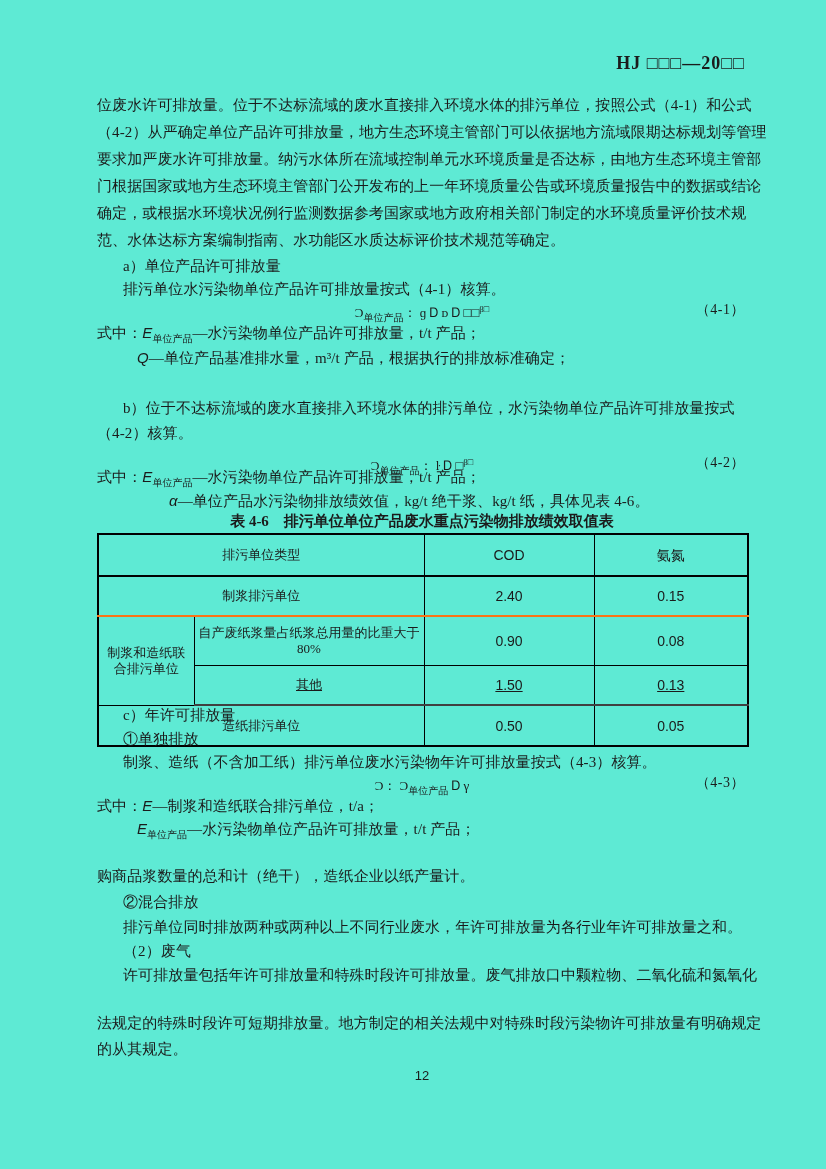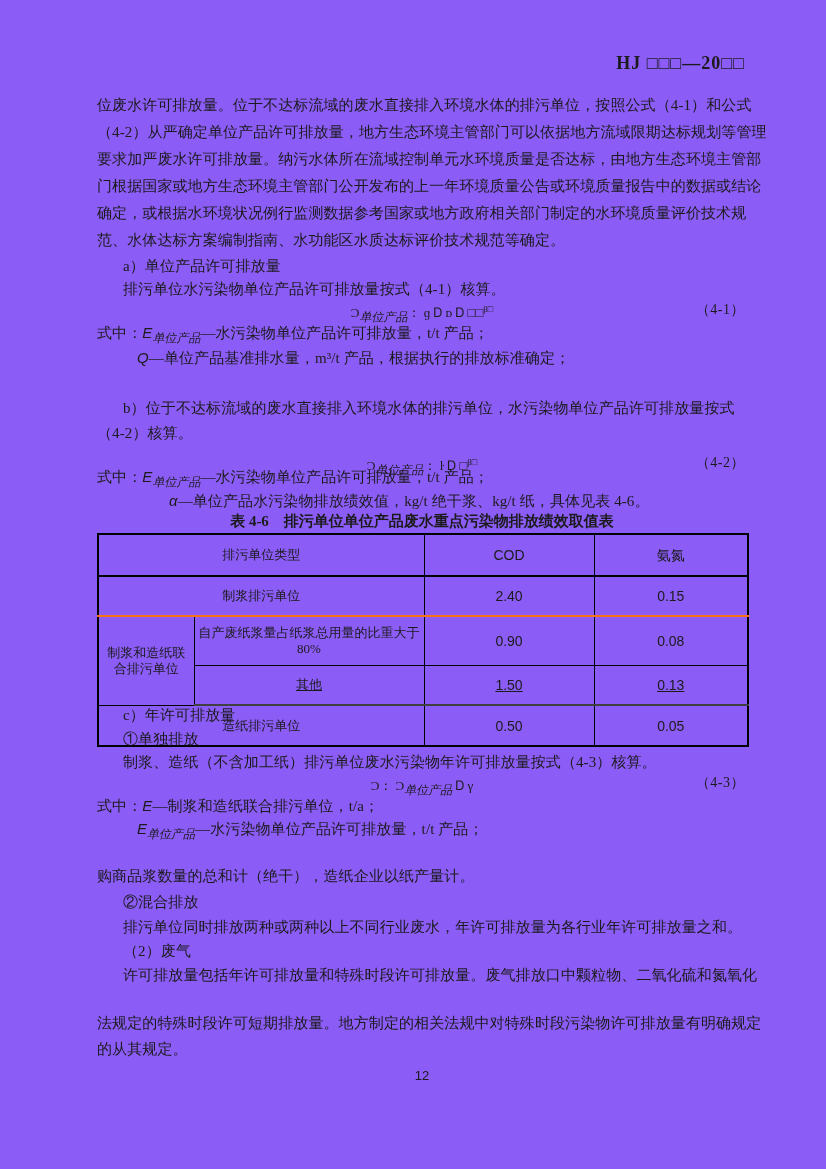--- a/index.html
+++ b/index.html
@@ -1,24 +1,24 @@
 <!DOCTYPE html>
 <html><head>
 <meta charset="utf-8">
 <style>
   html,body{margin:0;padding:0;background:#ffffff;}
-  .page{position:relative;width:826px;height:1169px;background:#8b5cf6;overflow:hidden;
+  .page{position:relative;width:826px;height:1169px;background:#5eead4;overflow:hidden;
         font-family:"Liberation Serif","DejaVu Serif",serif;color:#1b1b1b;}
   .abs{position:absolute;}
   .line{font-size:15px;line-height:22px;white-space:nowrap;letter-spacing:0.1px;}
   .pline{font-size:15px;line-height:27px;white-space:nowrap;letter-spacing:0.1px;}
   .doc-code{font-size:18px;font-weight:bold;letter-spacing:1px;font-family:"Liberation Serif",serif;}
   .frow{left:97px;width:650px;text-align:center;font-size:13px;line-height:18px;}
   .fnum{position:absolute;right:2px;top:1px;font-size:14px;letter-spacing:0.5px;}
-  .fsub{font-size:12px;font-style:italic;vertical-align:-4px;letter-spacing:0;}
+  .fsub{font-size:10px;vertical-align:-4px;letter-spacing:0;}
   .fsup{font-size:9px;vertical-align:5px;}
   .var{font-style:italic;font-family:"Liberation Sans","DejaVu Sans",sans-serif;}
   .ttl{left:97px;width:650px;text-align:center;font-size:15px;font-weight:bold;white-space:nowrap;}
   table.t46{border-collapse:collapse;table-layout:fixed;width:650px;border:2px solid #000;}
   table.t46 td{border:1px solid #000;text-align:center;vertical-align:middle;
                font-size:13px;padding:6px 2px;line-height:16px;letter-spacing:0;}
   table.t46 td.num{font-family:"Liberation Sans","DejaVu Sans",sans-serif;font-size:14px;}
   tr.hrow td{border-bottom:2px solid #000;height:28px;}
   tr.r1 td{border-bottom:2px solid #f97316;height:26px;}
   tr.r2 td{height:36px;}

